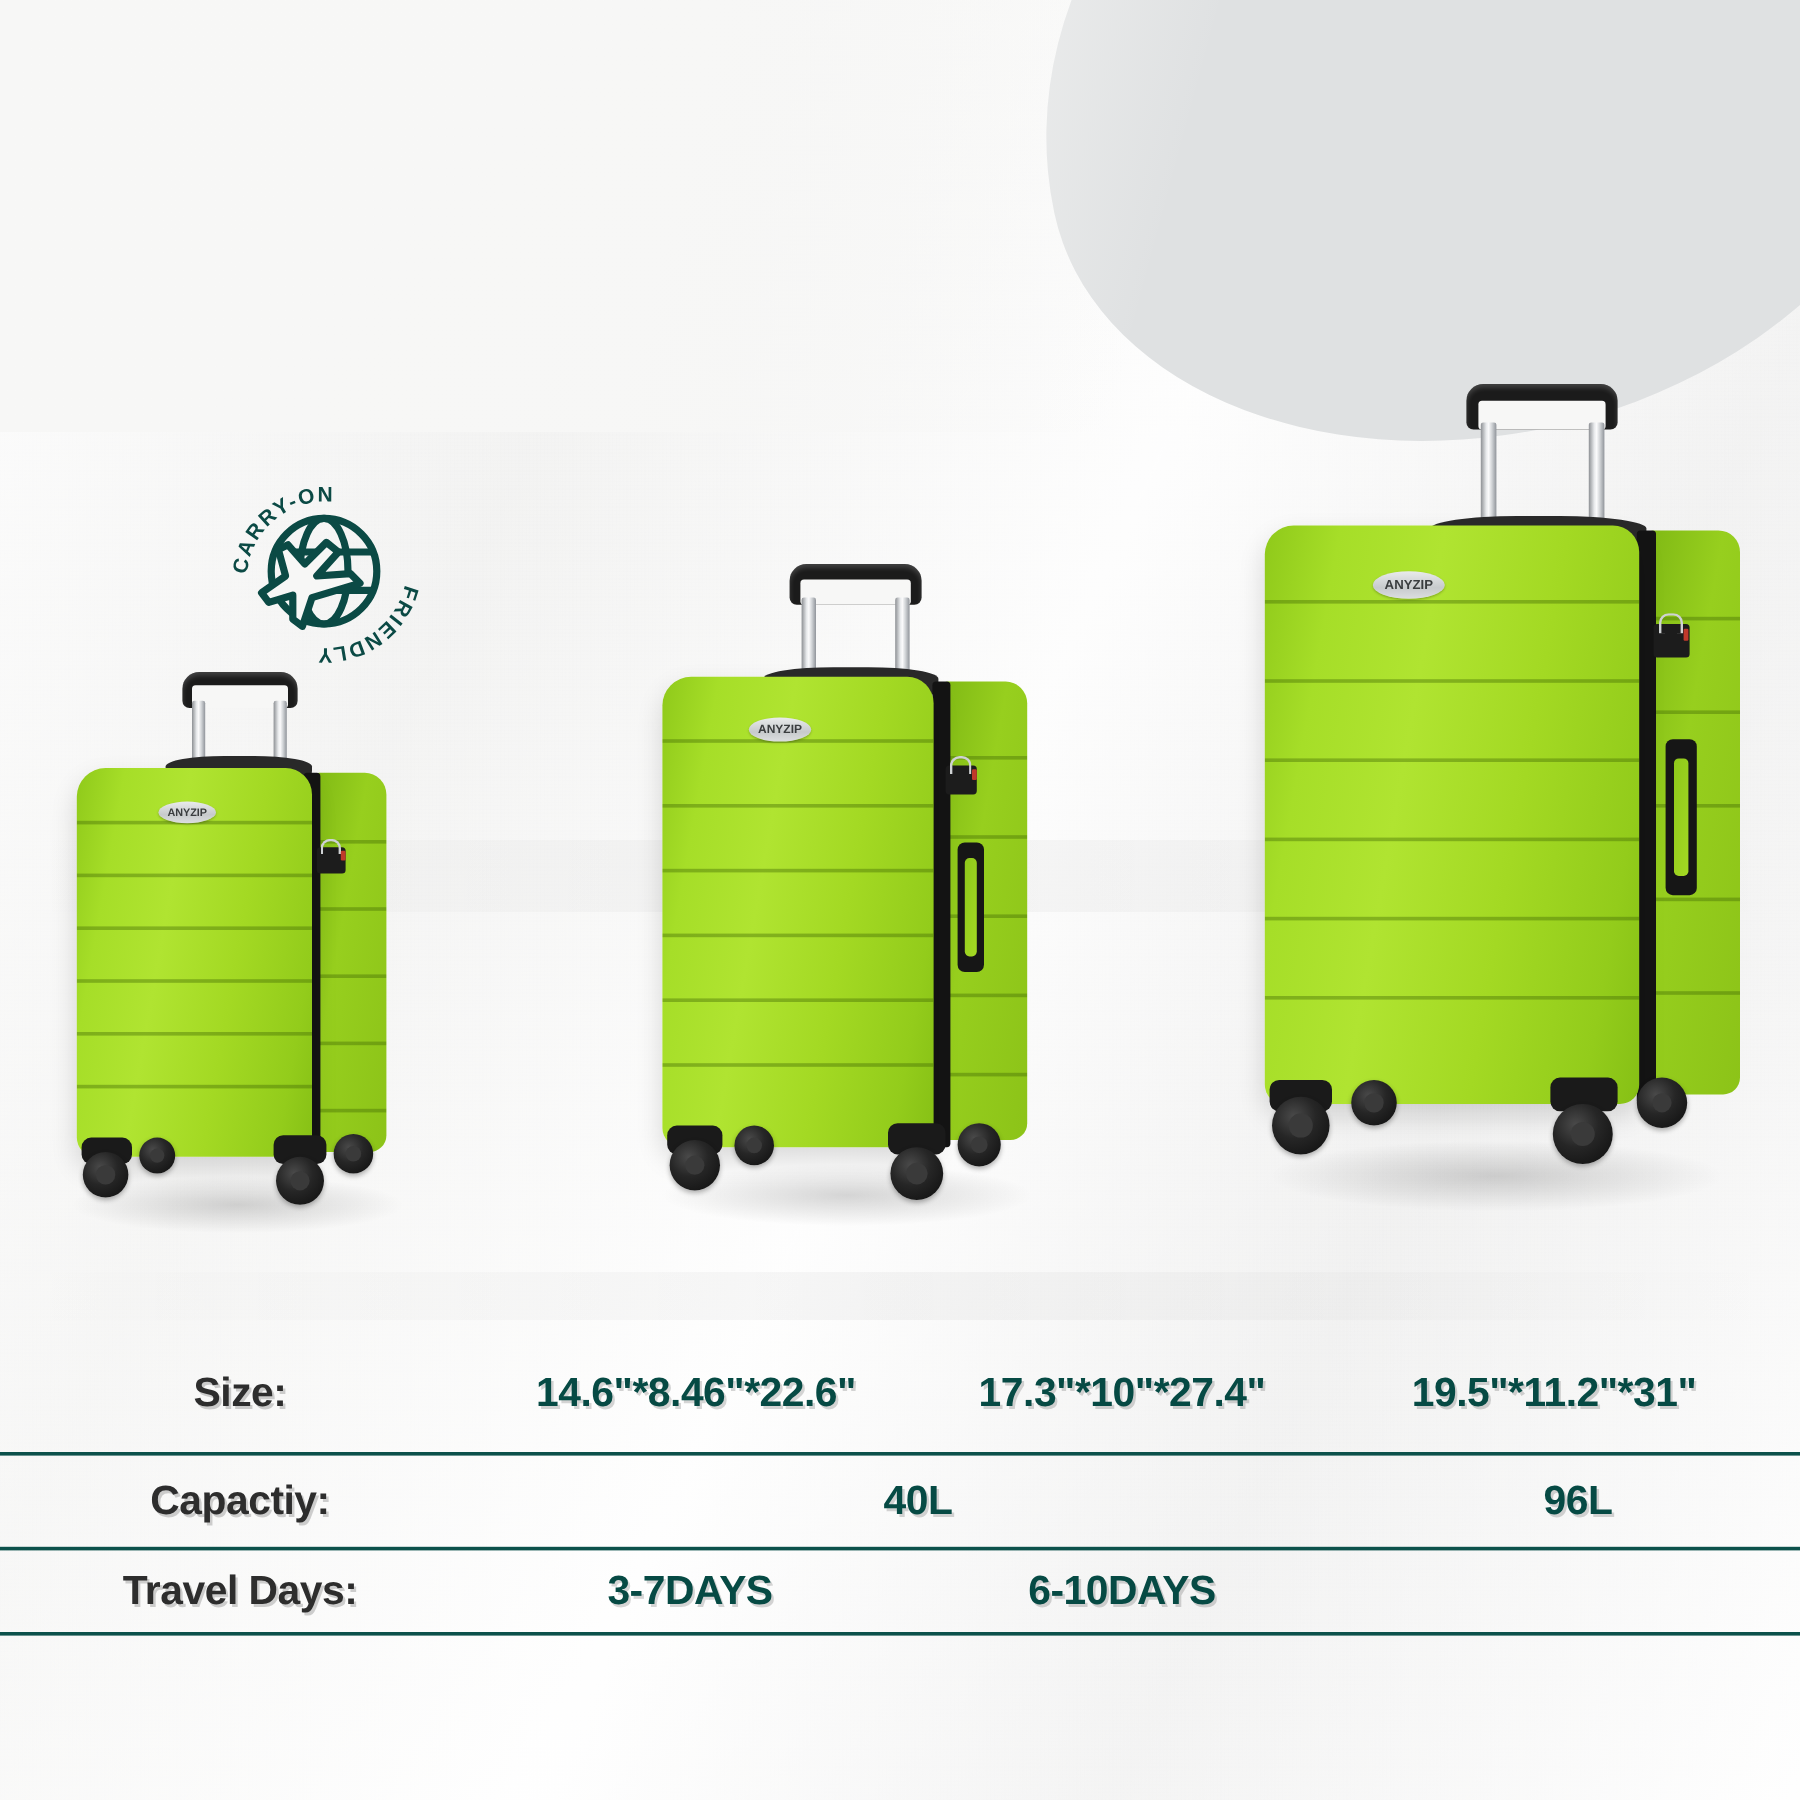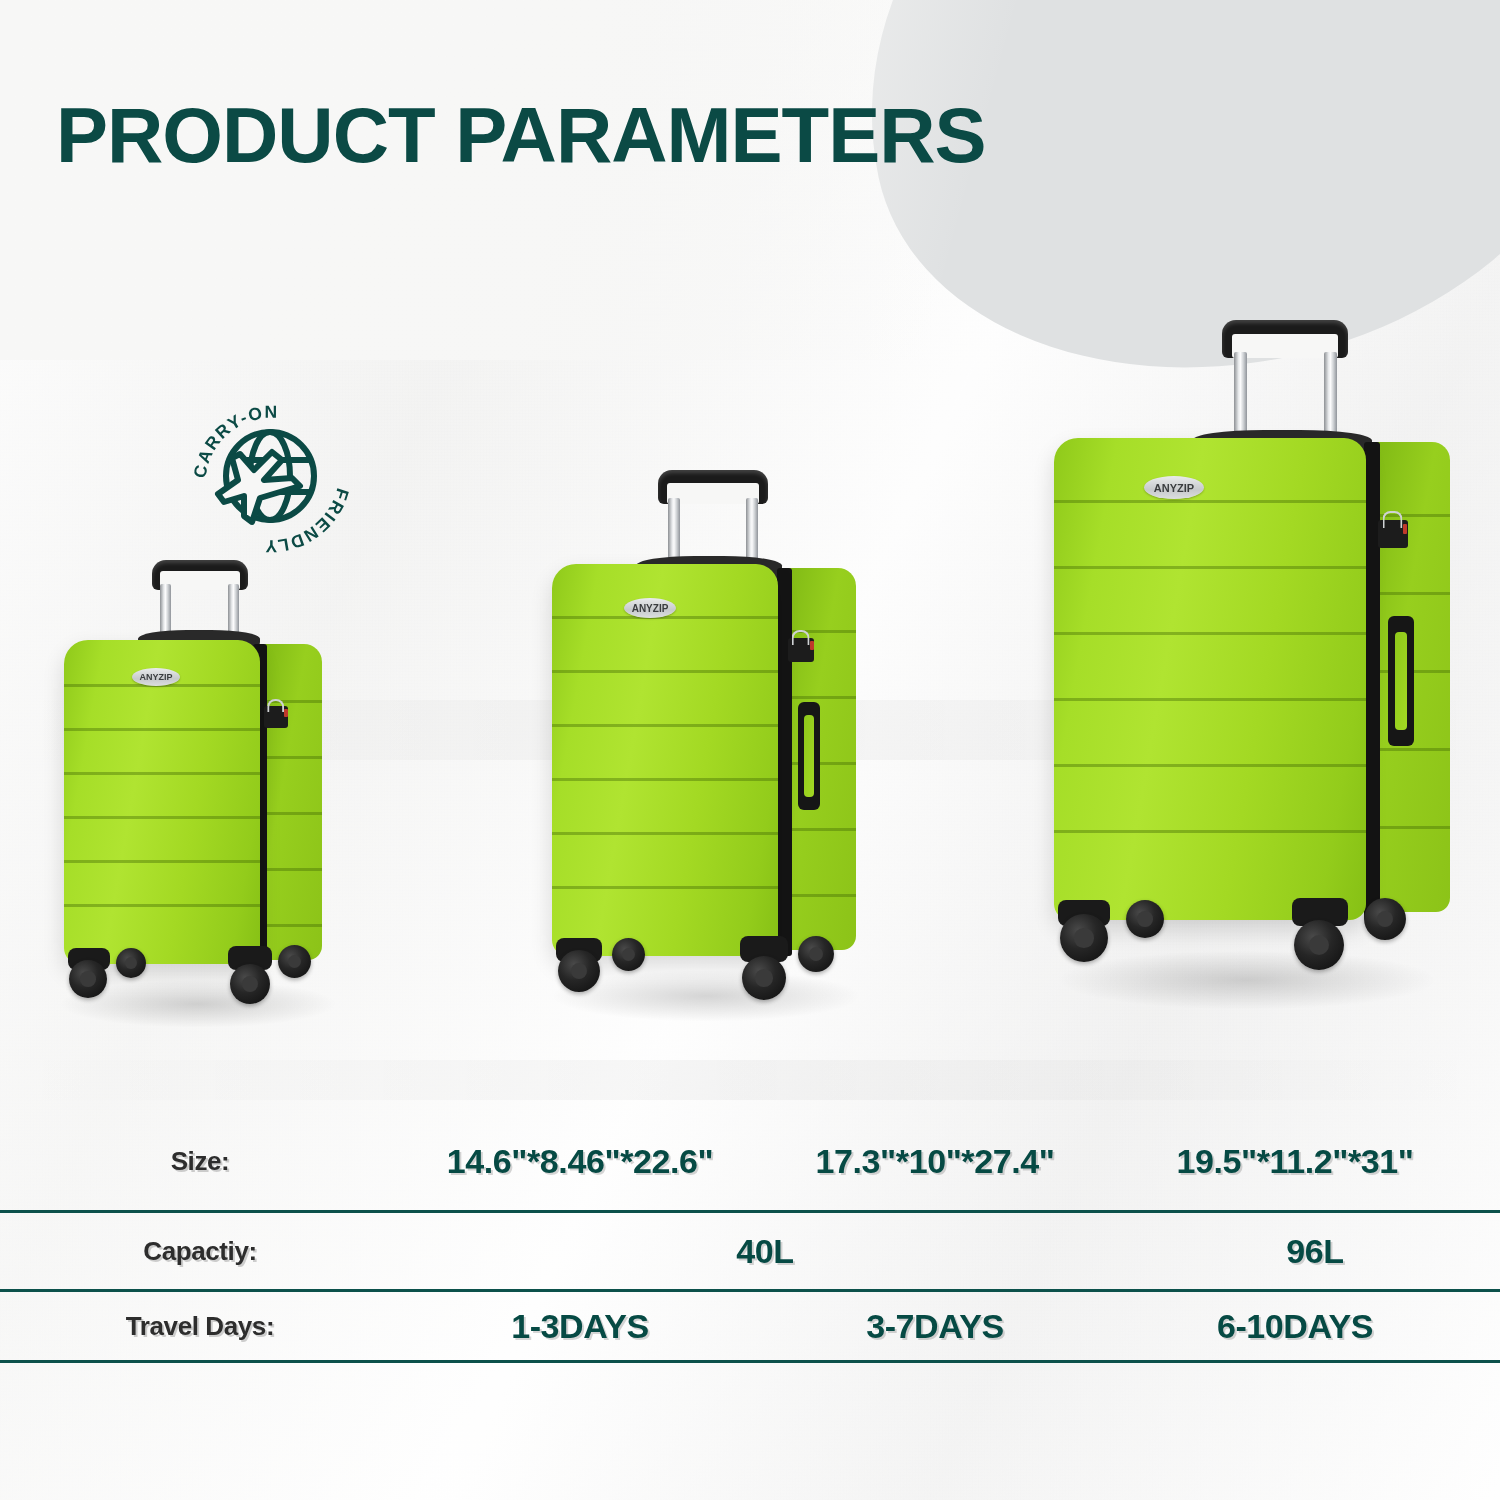--- a/index.html
+++ b/index.html
@@ -138,21 +138,21 @@
   .c0{width:400px;}
   .c1{width:360px;}
   .c2{width:350px;}
   .c3{width:370px;}
   .th{
     color:#ffffff;font-size:34px;font-weight:bold;font-stretch:condensed;
     text-shadow:2px 2px 0 rgba(0,0,0,.28);
     letter-spacing:-.5px;white-space:nowrap;
   }
   .rowlabel{
-    color:#2d2d2d;font-size:26px;font-weight:bold;font-stretch:condensed;
+    color:#2d2d2d;font-size:34px;font-weight:bold;font-stretch:condensed;
     text-shadow:2px 2px 0 rgba(0,0,0,.18);letter-spacing:-.4px;
   }
   .rowval{
     color:#064a44;font-size:34px;font-weight:bold;font-stretch:condensed;
     text-shadow:2px 2px 0 rgba(0,0,0,.16);letter-spacing:-.4px;white-space:nowrap;
   }
   .rowbox{height:90px;display:flex;align-items:center;}
 </style>
 </head>
 <body>
@@ -160,21 +160,20 @@
 <div class="page">
 
   <div class="paper"></div>
   <div class="blob"></div>
   <div class="blob-veil"></div>
   <div class="swoosh sw1"></div>
   <div class="swoosh sw2"></div>
   <div class="crease" style="left:0;top:700px;width:1500px;height:60px;"></div>
   <div class="crease" style="left:0;top:1060px;width:1500px;height:40px;"></div>
 
-  <div class="title">PRODUCT PARAMETERS</div>
 
 
   <div class="badge">
     <svg viewBox="0 0 170 170" width="170" height="170" aria-hidden="true">
       <defs>
         <path id="arcpath" d="M 20,100 A 66,66 0 1 1 151,100" fill="none"></path>
         <path id="arcpath2" d="M 152,92 A 68,68 0 0 1 30,120" fill="none"></path>
       </defs>
 
       <g fill="none" stroke="#0b4a45" stroke-width="6">
@@ -318,21 +317,20 @@
 
     <div class="rowbox" style="height:76px;justify-content:space-between;">
       <div class="cell c0 rowlabel">Capactiy:</div>
       <div class="cell c1 rowval">40L</div>
       <div class="cell c3 rowval">96L</div>
     </div>
     <div class="sep"></div>
 
     <div class="rowbox" style="height:68px;">
       <div class="cell c0 rowlabel">Travel Days:</div>
-      <div class="cell c1 rowval">1-3DAYS</div>
       <div class="cell c2 rowval">3-7DAYS</div>
       <div class="cell c3 rowval">6-10DAYS</div>
     </div>
     <div class="sep"></div>
 
   </div>
 
 </div>
 
 </body></html>

